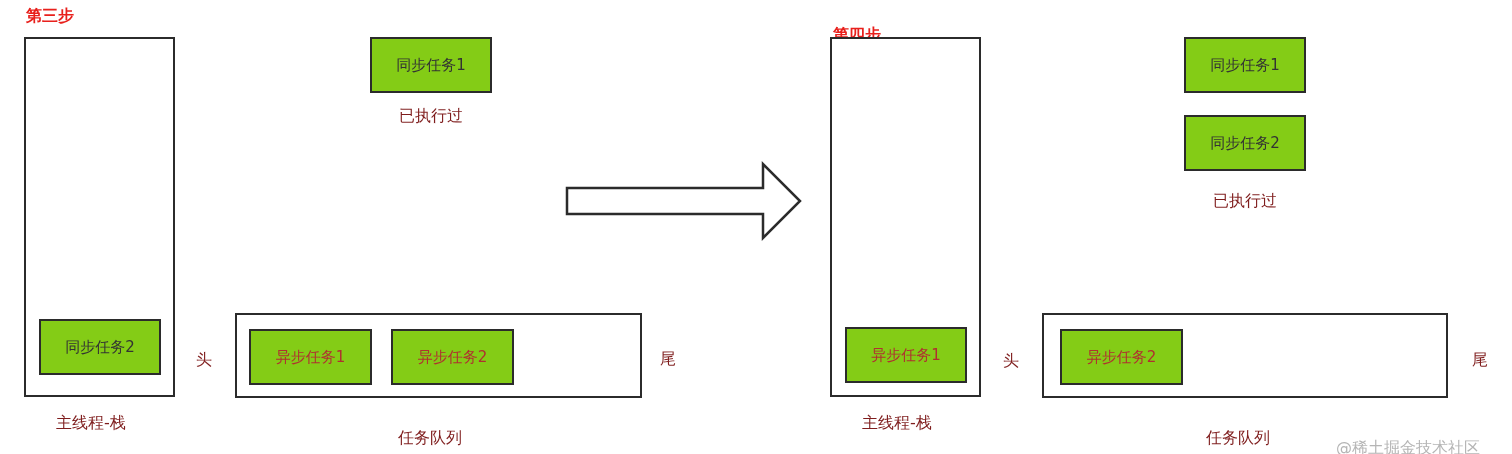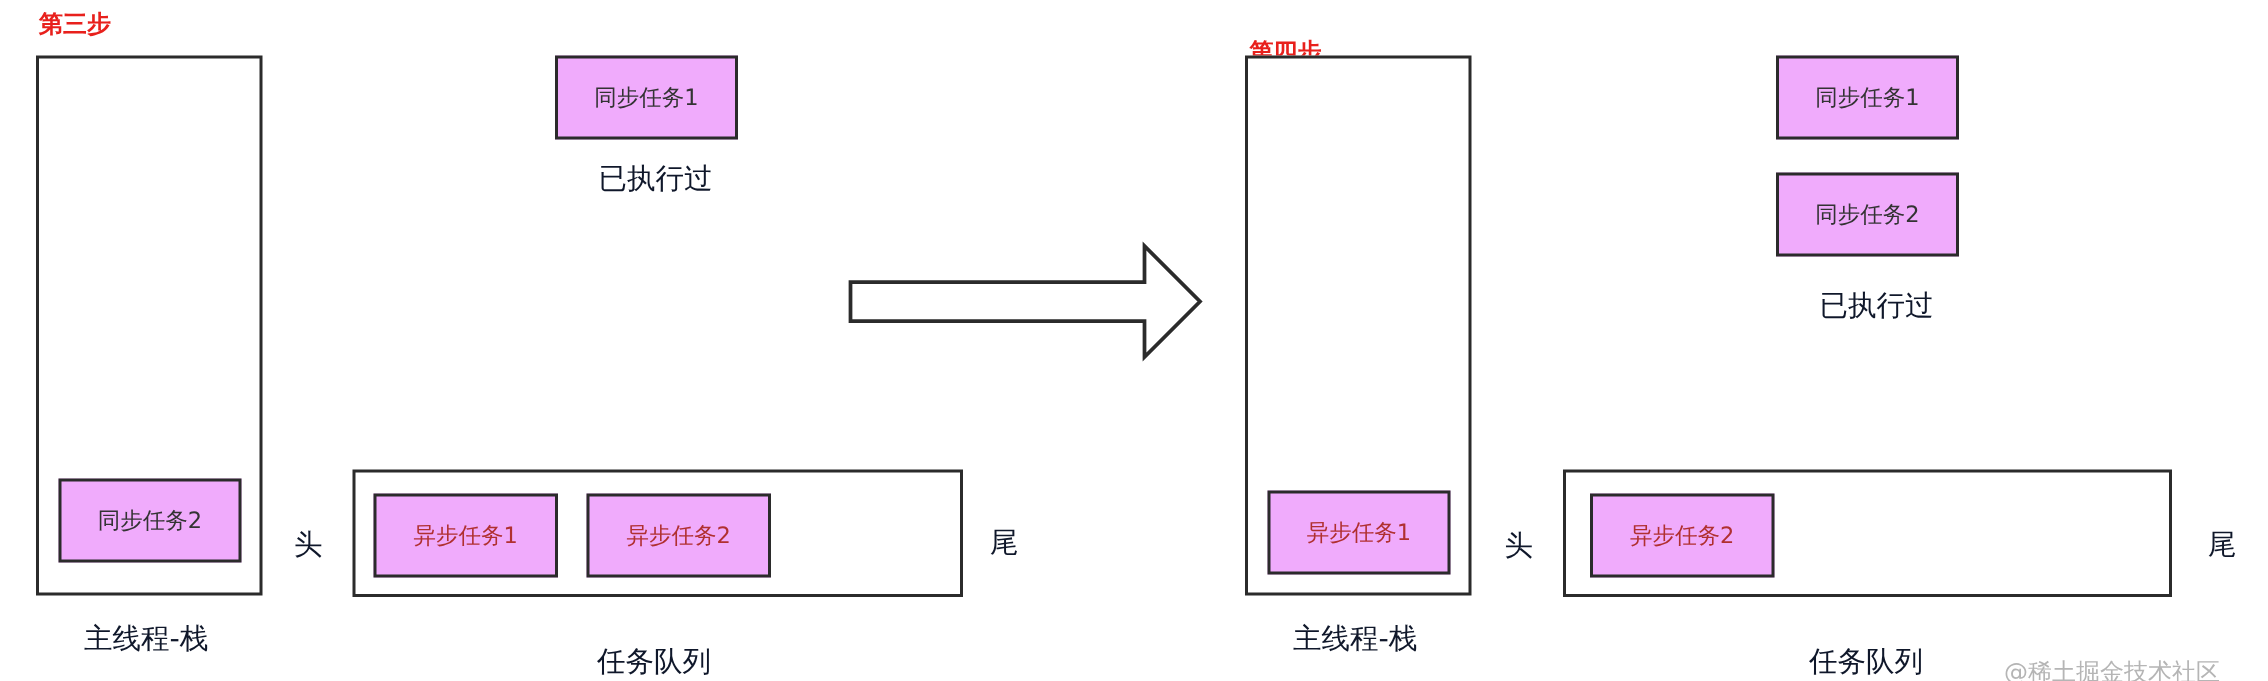--- a/index.html
+++ b/index.html
@@ -1,24 +1,24 @@
 <!DOCTYPE html>
 <html><head>
 <meta charset="utf-8">
 <style>
   * { margin: 0; padding: 0; box-sizing: border-box; }
   html, body { width: 1512px; height: 454px; background: #ffffff; overflow: hidden; }
   body { position: relative; font-family: "DejaVu Sans", "Liberation Sans", sans-serif; color: #333333; }
   .abs { position: absolute; }
   .box { position: absolute; border: 2px solid #2b2b2b; background: #ffffff; }
-  .task { position: absolute; border: 2px solid #2b2b2b; background: #f0abfc;
+  .task { position: absolute; border: 2px solid #2b2b2b; background: #84cc16;
           display: flex; align-items: center; justify-content: center; font-size: 15px; }
   .sync { color: #333333; }
   .async { color: #b03030; }
-  .label { position: absolute; font-size: 19px; color: #0f172a; white-space: nowrap; }
+  .label { position: absolute; font-size: 16px; color: #7f1d1d; white-space: nowrap; }
   .step { position: absolute; font-size: 16px; color: #e8201c; font-weight: bold; white-space: nowrap; }
   .watermark { position: absolute; font-size: 16px; color: #b5b5b5; white-space: nowrap; margin-top: 20px; }
 </style>
 </head>
 <body>
 
 <div class="step" style="left:26px; top:6px;">第三步</div>
 
 <div class="box" style="left:24px; top:37px; width:151px; height:360px;"></div>
 <div class="task sync" style="left:39px; top:319px; width:122px; height:56px;">同步任务2</div>

